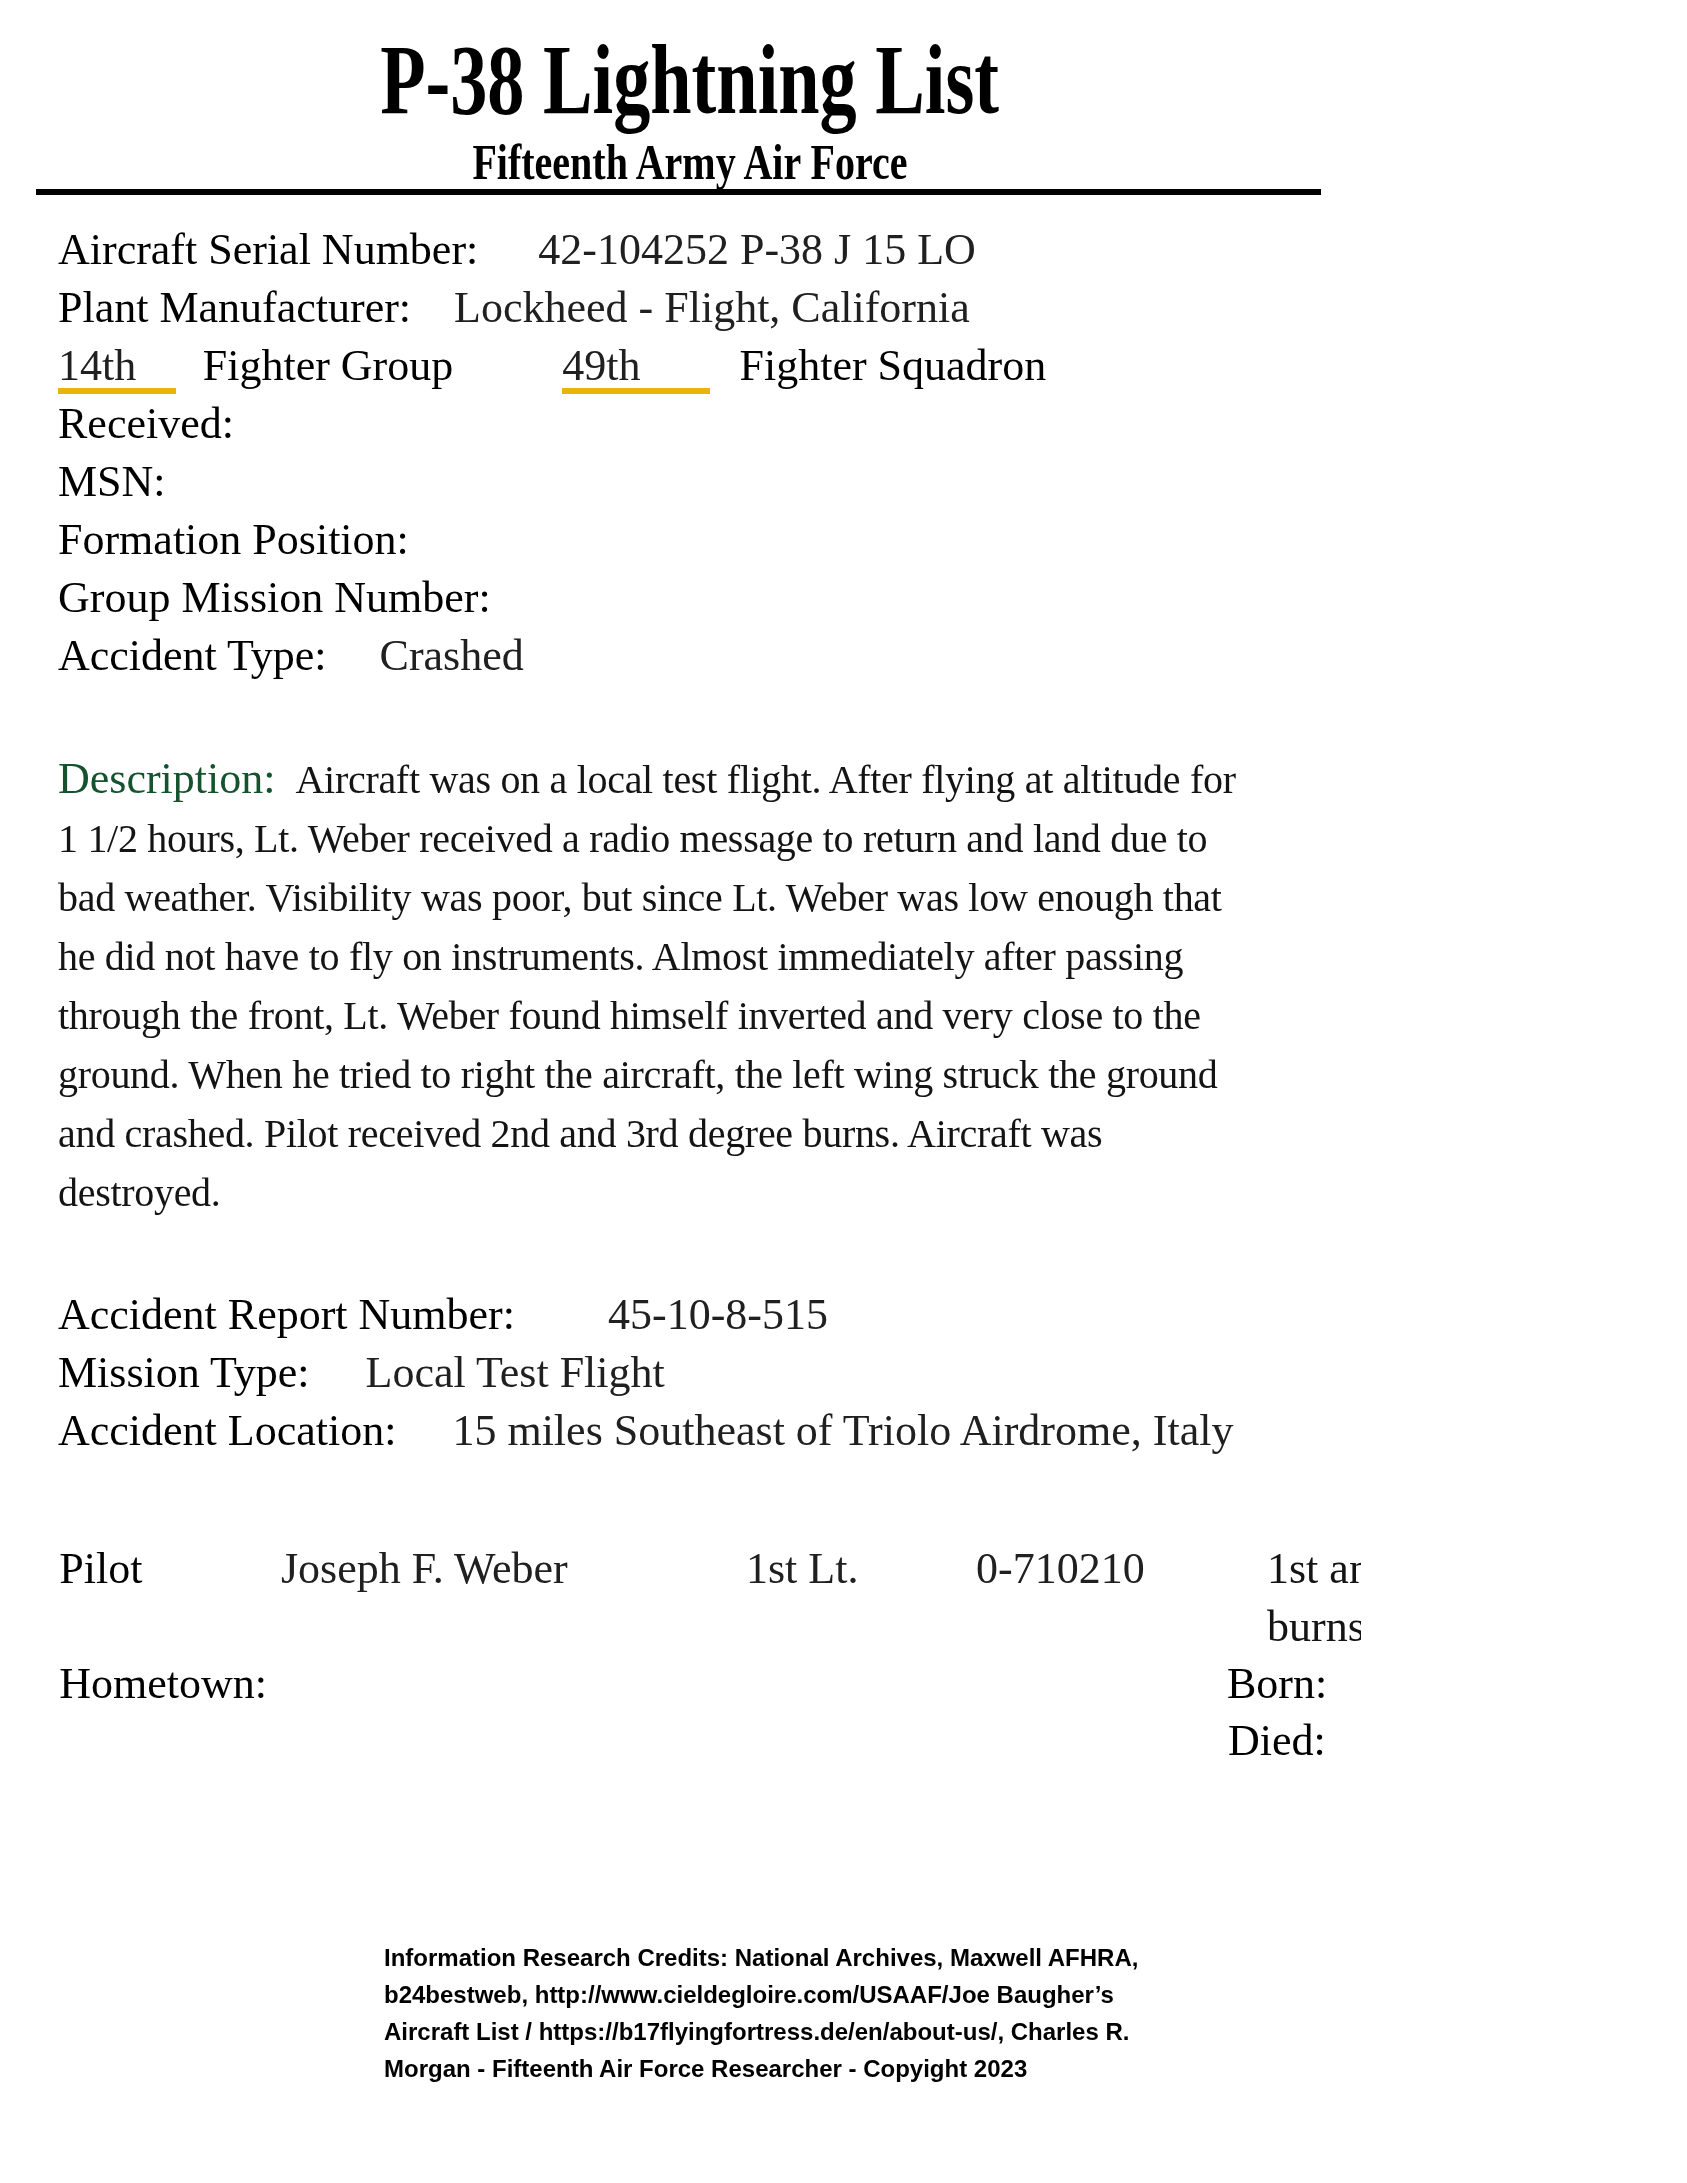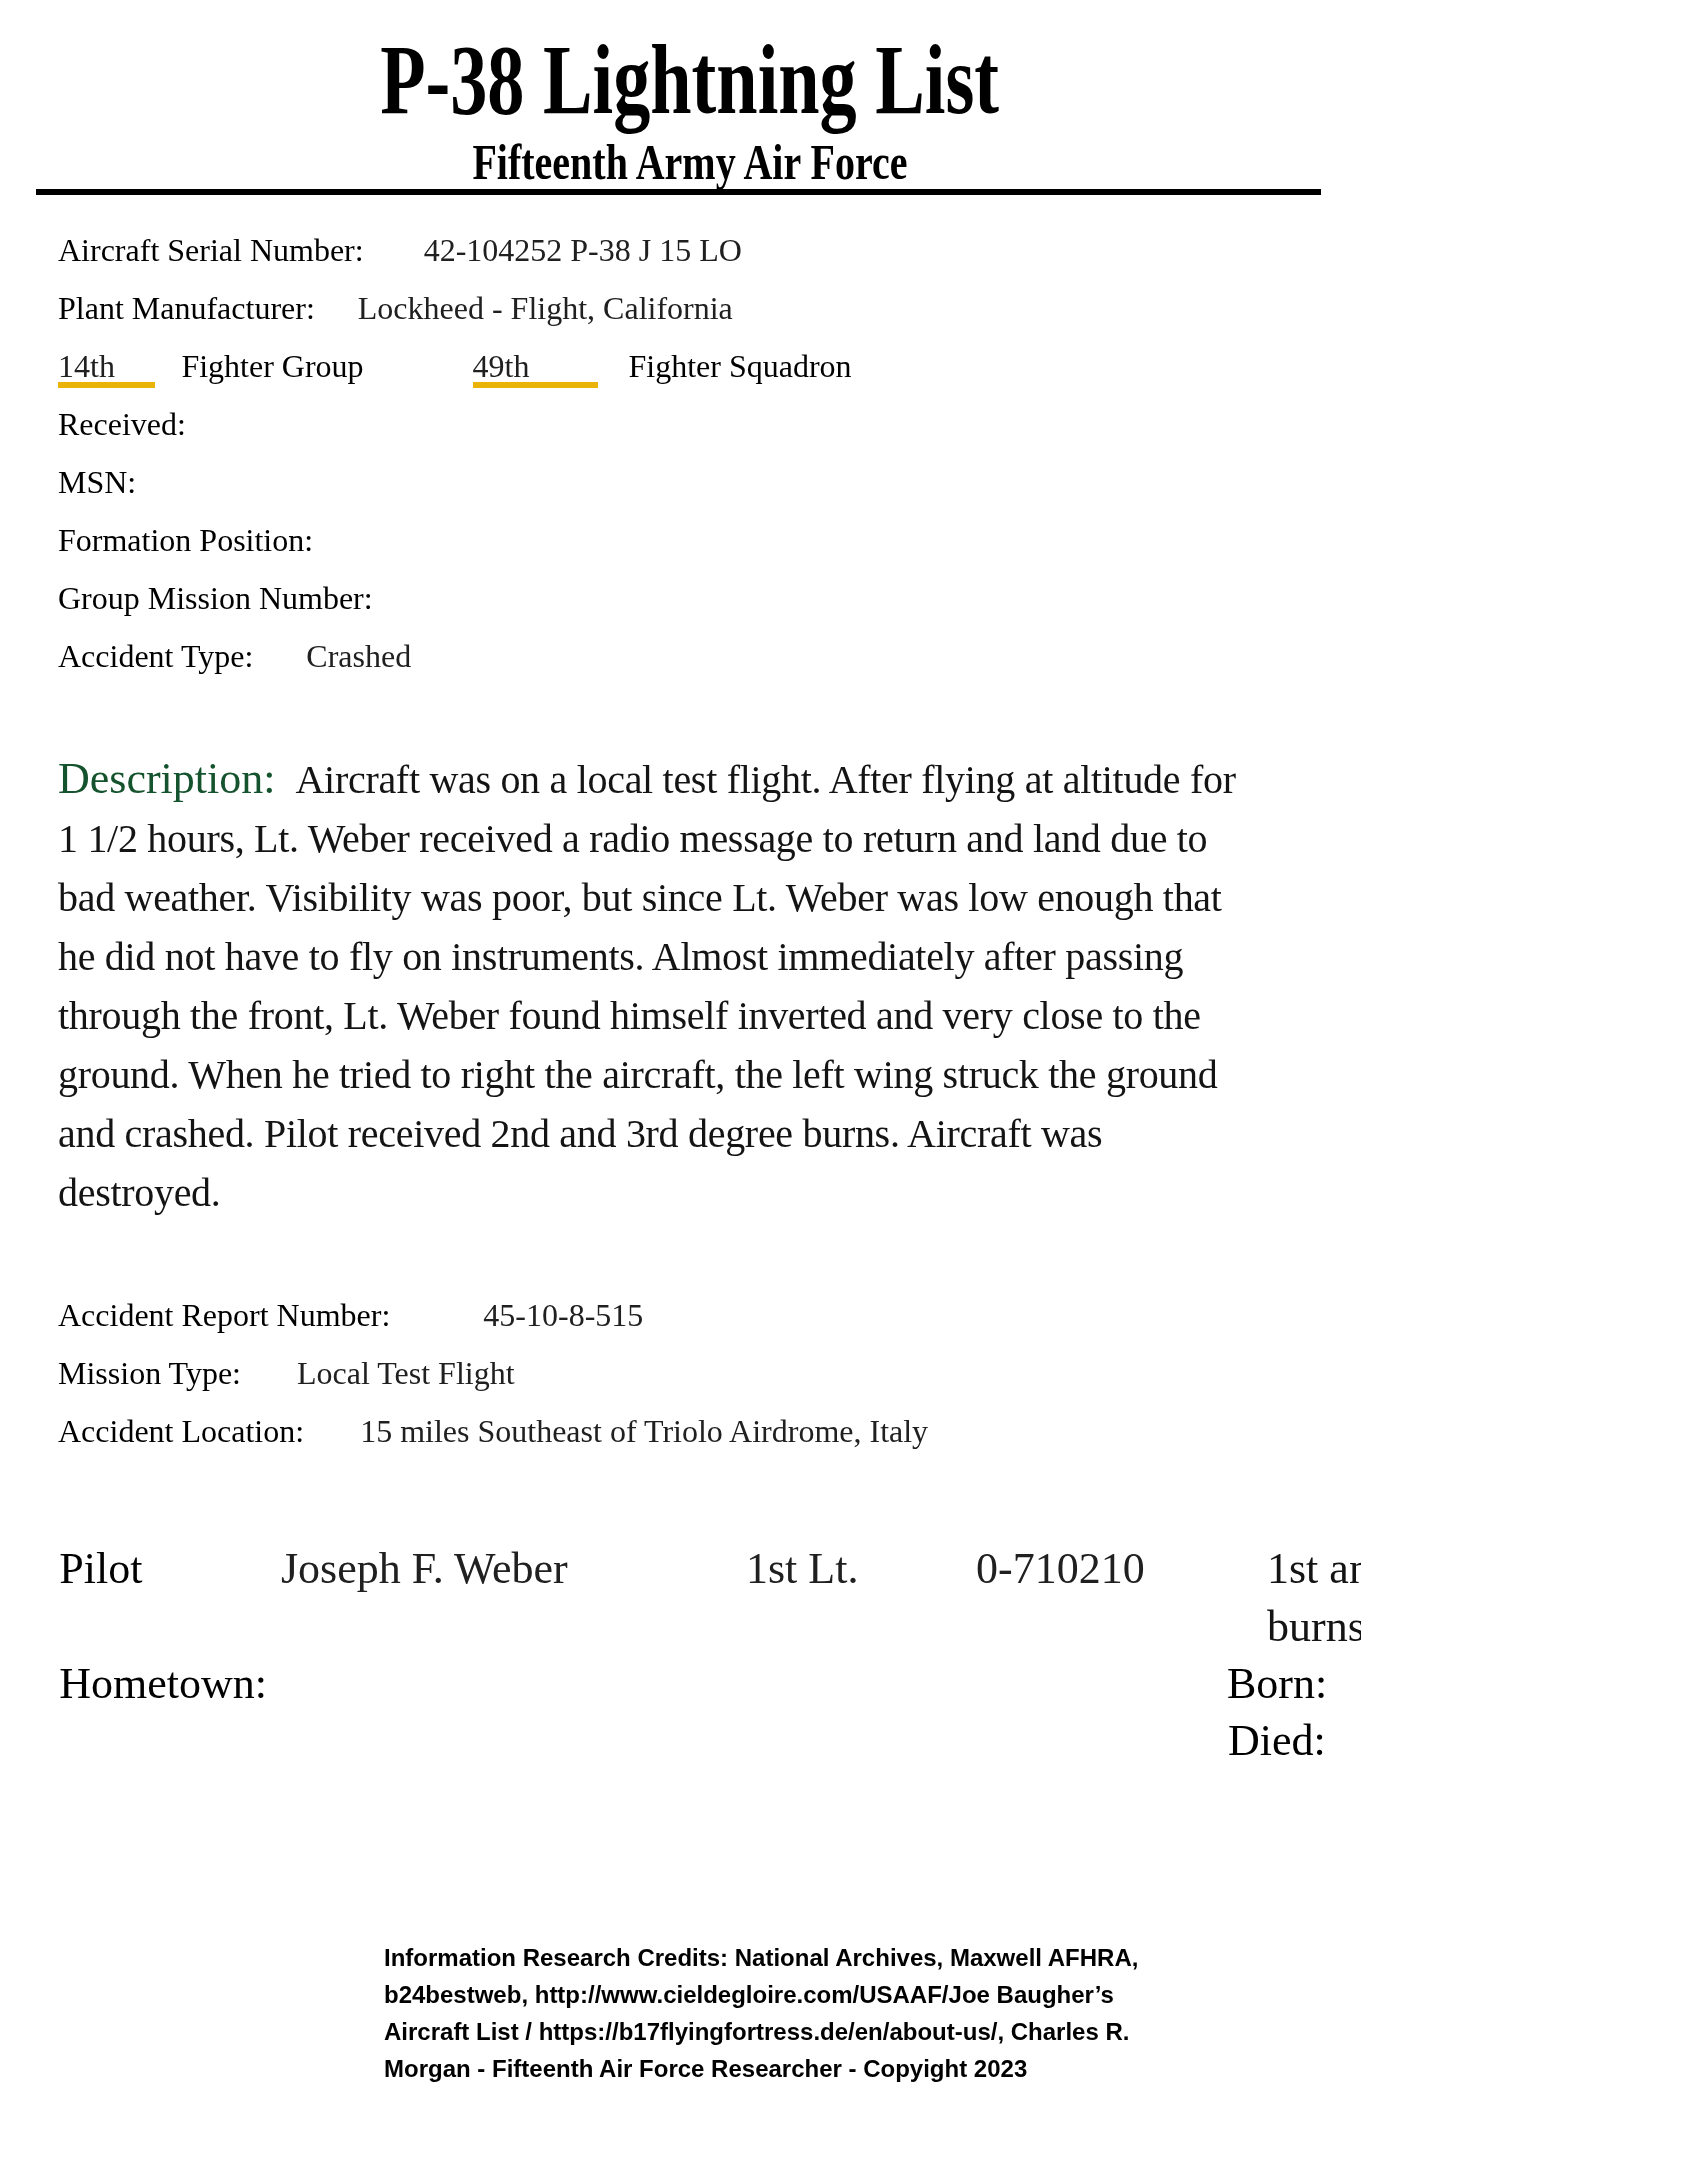--- a/index.html
+++ b/index.html
@@ -15,21 +15,21 @@
     margin-top:17px;
   }
   
   .title-wrap{margin:0;text-align:center;line-height:112px;font-size:99px;font-weight:bold;color:#000;}
   .title-squeeze{display:inline-block;transform:scaleX(0.75);transform-origin:50% 50%;white-space:nowrap;}
   .subtitle-wrap{margin:0;text-align:center;line-height:53px;font-size:50px;font-weight:bold;color:#000;}
   .subtitle-squeeze{display:inline-block;transform:scaleX(0.8);transform-origin:50% 50%;white-space:nowrap;}
   .rule{height:6px;background:#000;margin-left:-22px;width:calc(100% + 22px);}
   .blank-line{position:absolute;left:1452px;top:241px;width:159px;height:5.3px;background:#000;}
   
-  .fields{margin-top:26.5px;font-size:32px;line-height:58px;}
+  .fields{margin-top:26.5px;font-size:44px;line-height:58px;}
   .row{white-space:nowrap;}
   .label{color:#000;}
   .value{color:#202020;} .ml40{margin-left:26.5px;} .ml45{margin-left:30px;} .ml65{margin-left:43px;} .ml80{margin-left:53px;}
   .ml85{margin-left:56px;} .ml90{margin-left:60px;} .ml95{margin-left:63px;}
   .ml140{margin-left:93px;} .ml165{margin-left:109px;} .ml237{margin-left:157px;}
   .u{display:inline-block;line-height:1;border-bottom:6px solid #eab308;}
   .pr60{padding-right:40px;} .pr105{padding-right:69px;}
   .slate{color:#2f3e4d;}
   
   .description{margin-top:64px;}

